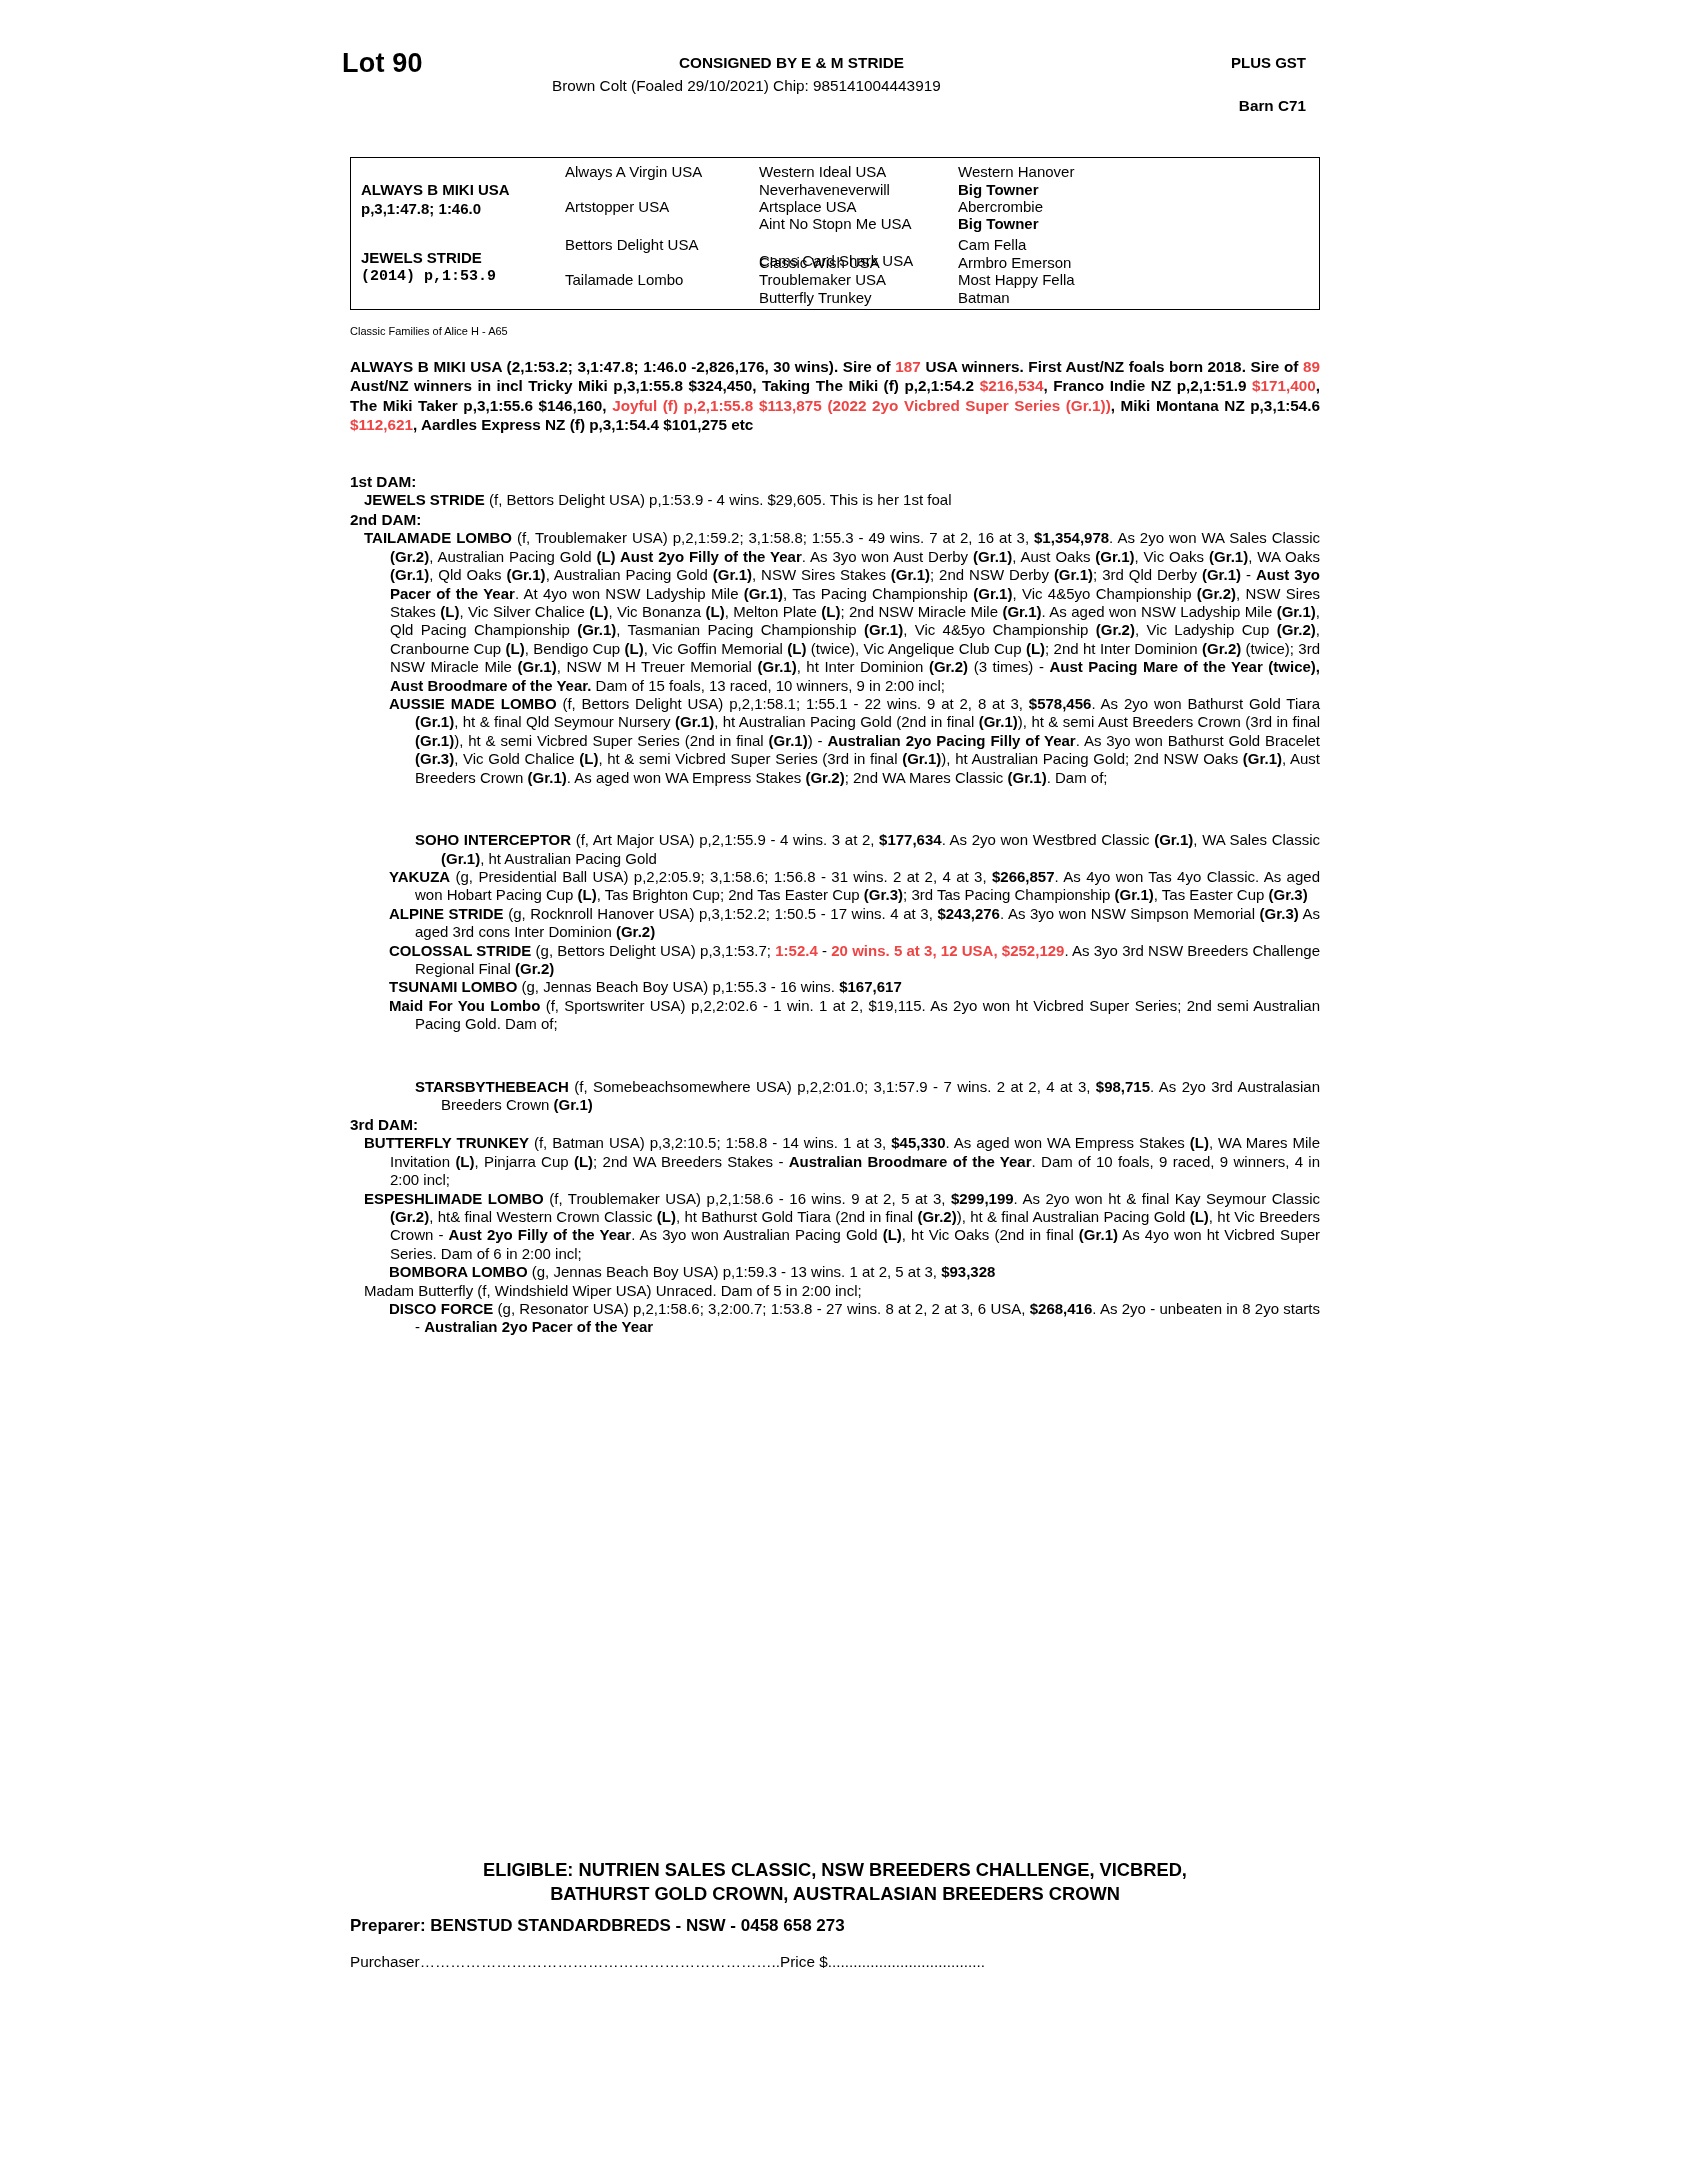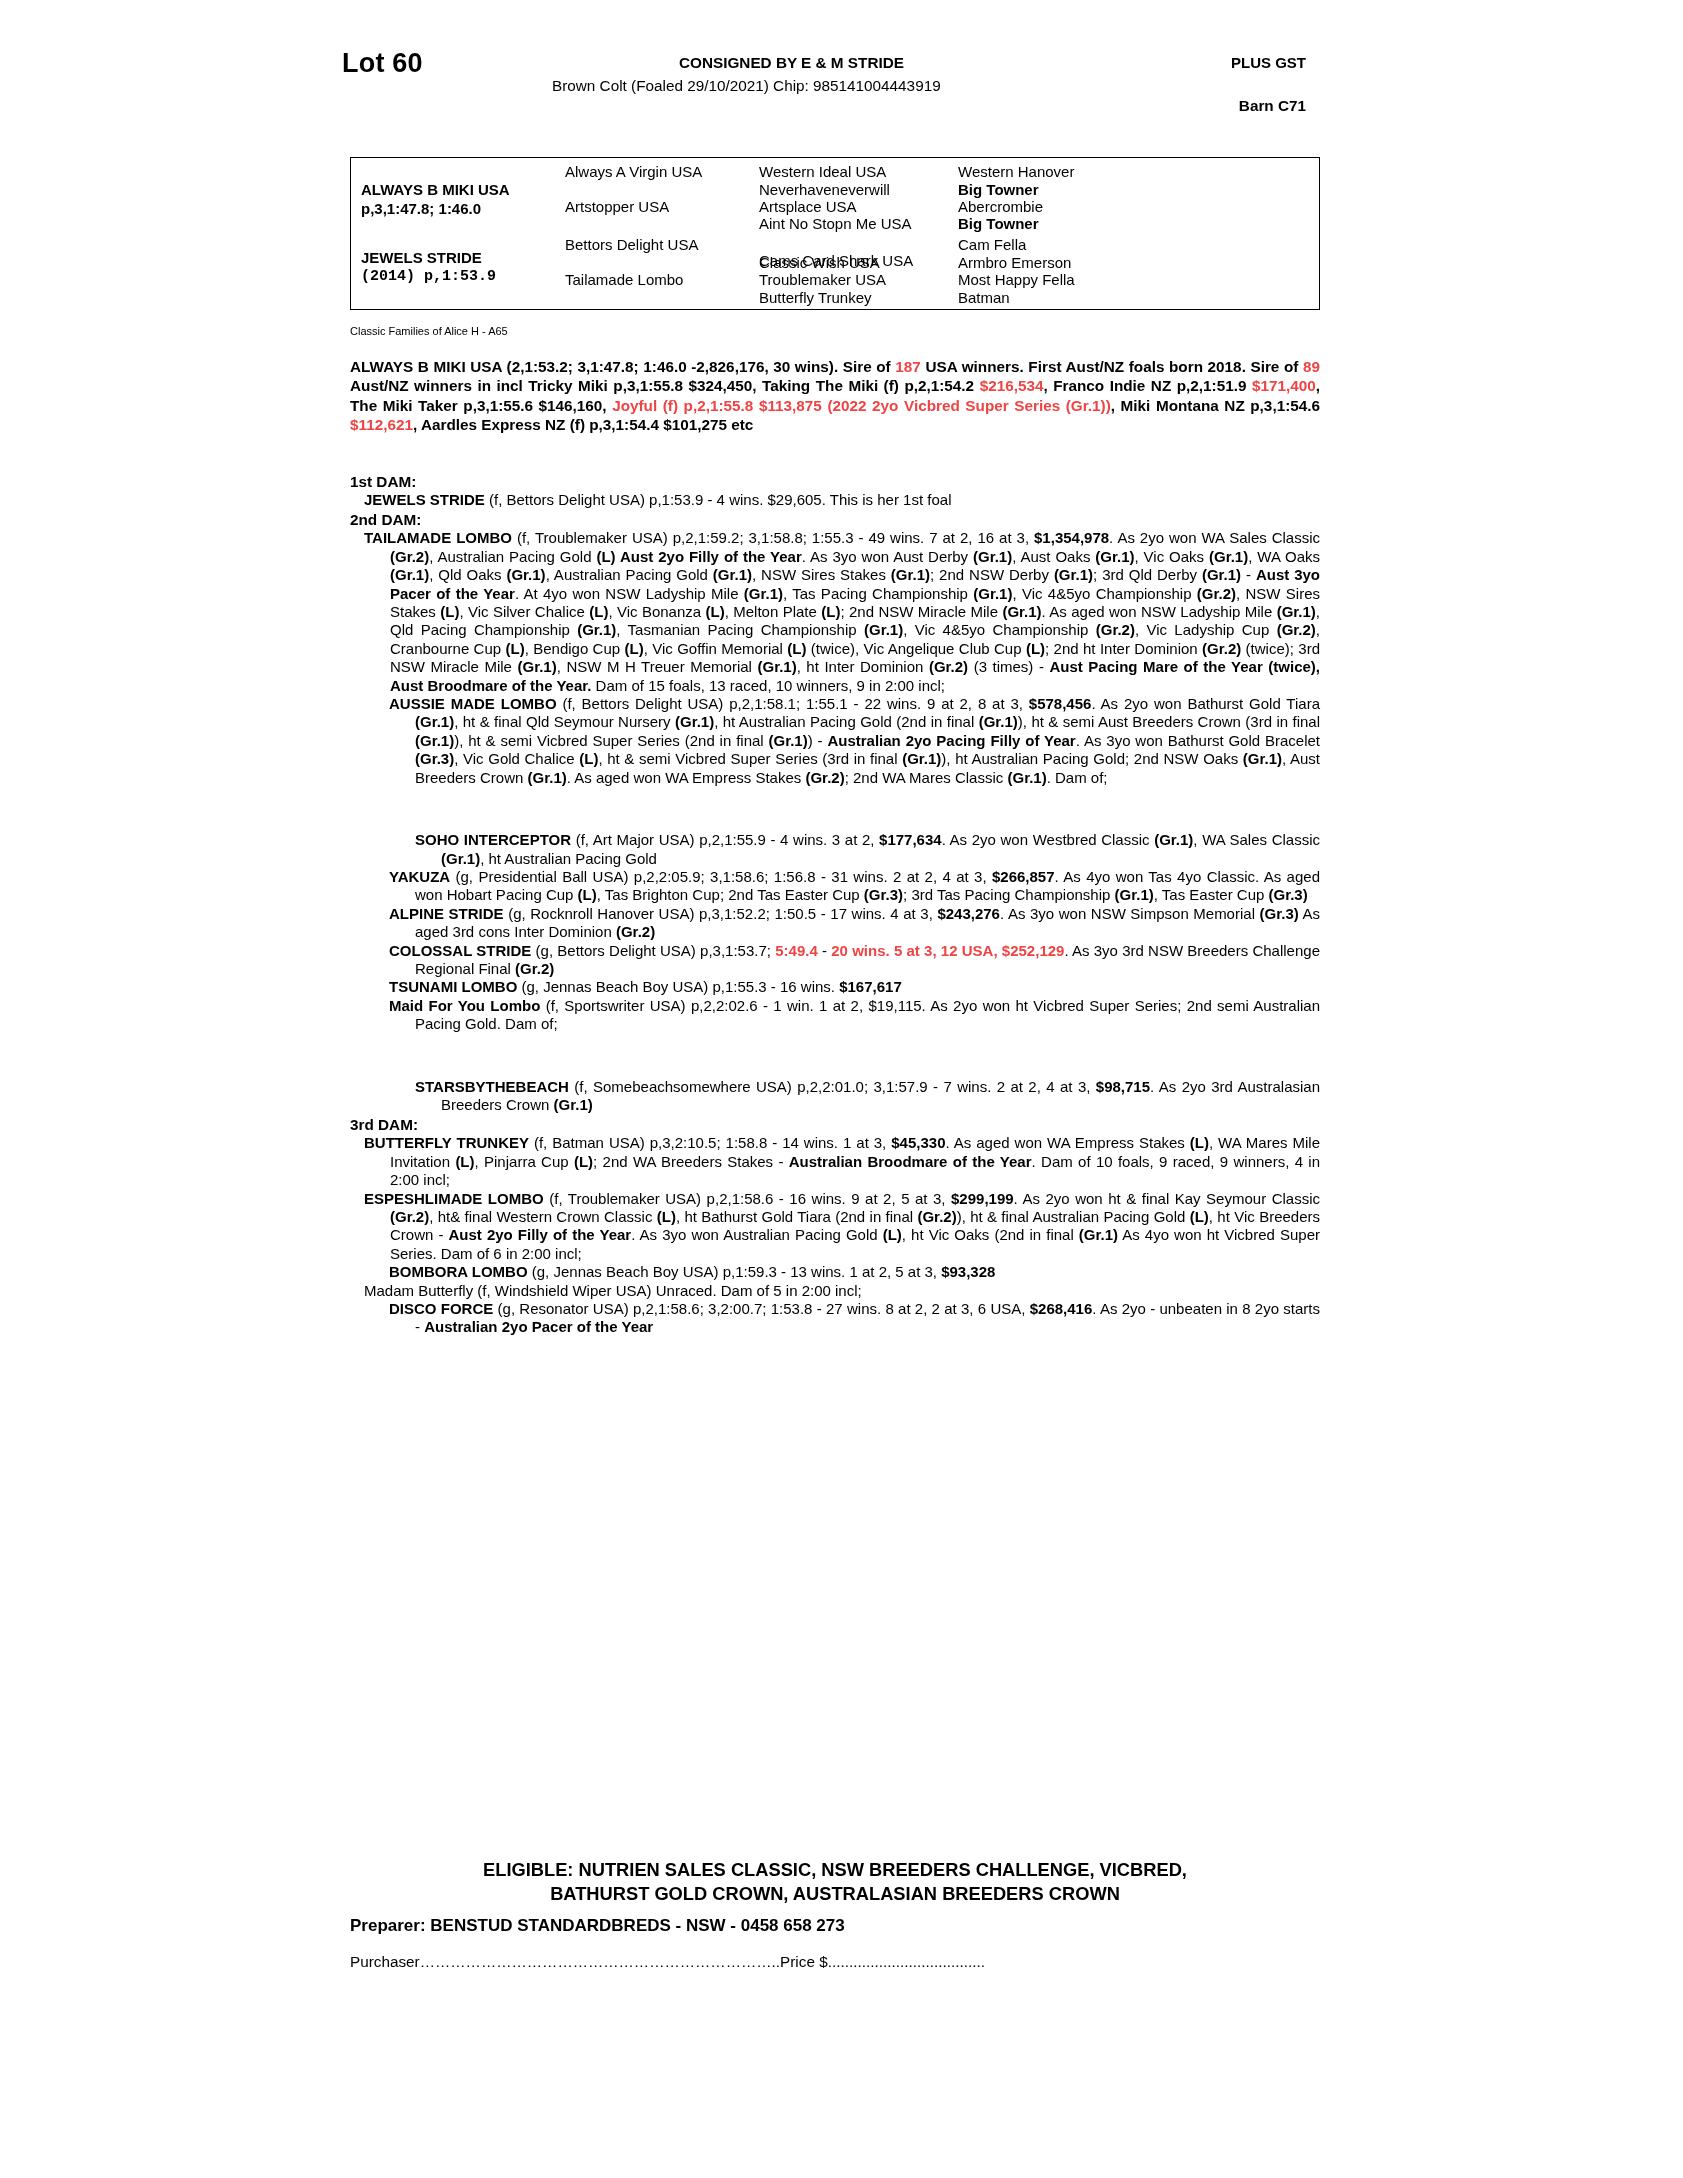--- a/index.html
+++ b/index.html
@@ -56,21 +56,21 @@
   .prep { position:absolute; left:8px; top:1876px; font-size:17px; font-weight:bold; }
   .purch { position:absolute; left:8px; top:1913px; width:970px; font-size:15.3px; }
 </style>
 </head>
 <body>
 
 <div class="page">
  <div class="sheet">
 
   <div class="hdr">
-    <div class="lot">Lot 60</div>
+    <div class="lot">Lot 90</div>
     <div class="consigned">CONSIGNED BY E &amp; M STRIDE</div>
     <div class="plusgst">PLUS GST</div>
     <div class="foaled">Brown Colt (Foaled 29/10/2021) Chip: 985141004443919</div>
     <div class="barn">Barn C71</div>
   </div>
 
   <div class="ped">
     <div class="cell b" style="left:10px; top:24px;">ALWAYS B MIKI USA</div>
     <div class="cell b" style="left:10px; top:43px;">p,3,1:47.8; 1:46.0</div>
     <div class="cell b" style="left:10px; top:92px;">JEWELS STRIDE</div>
@@ -114,21 +114,21 @@
     <p class="hang1"><b>TAILAMADE LOMBO</b> (f, Troublemaker USA) p,2,1:59.2; 3,1:58.8; 1:55.3 - 49 wins. 7 at 2, 16 at 3, <b>$1,354,978</b>. As 2yo won WA Sales Classic <b>(Gr.2)</b>, Australian Pacing Gold <b>(L) Aust 2yo Filly of the Year</b>. As 3yo won Aust Derby <b>(Gr.1)</b>, Aust Oaks <b>(Gr.1)</b>, Vic Oaks <b>(Gr.1)</b>, WA Oaks <b>(Gr.1)</b>, Qld Oaks <b>(Gr.1)</b>, Australian Pacing Gold <b>(Gr.1)</b>, NSW Sires Stakes <b>(Gr.1)</b>; 2nd NSW Derby <b>(Gr.1)</b>; 3rd Qld Derby <b>(Gr.1)</b> - <b>Aust 3yo Pacer of the Year</b>. At 4yo won NSW Ladyship Mile <b>(Gr.1)</b>, Tas Pacing Championship <b>(Gr.1)</b>, Vic 4&amp;5yo Championship <b>(Gr.2)</b>, NSW Sires Stakes <b>(L)</b>, Vic Silver Chalice <b>(L)</b>, Vic Bonanza <b>(L)</b>, Melton Plate <b>(L)</b>; 2nd NSW Miracle Mile <b>(Gr.1)</b>. As aged won NSW Ladyship Mile <b>(Gr.1)</b>, Qld Pacing Championship <b>(Gr.1)</b>, Tasmanian Pacing Championship <b>(Gr.1)</b>, Vic 4&amp;5yo Championship <b>(Gr.2)</b>, Vic Ladyship Cup <b>(Gr.2)</b>, Cranbourne Cup <b>(L)</b>, Bendigo Cup <b>(L)</b>, Vic Goffin Memorial <b>(L)</b> (twice), Vic Angelique Club Cup <b>(L)</b>; 2nd ht Inter Dominion <b>(Gr.2)</b> (twice); 3rd NSW Miracle Mile <b>(Gr.1)</b>, NSW M H Treuer Memorial <b>(Gr.1)</b>, ht Inter Dominion <b>(Gr.2)</b> (3 times) - <b>Aust Pacing Mare of the Year (twice), Aust Broodmare of the Year.</b> Dam of 15 foals, 13 raced, 10 winners, 9 in 2:00 incl;</p>
 
     <p class="hang2"><b>AUSSIE MADE LOMBO</b> (f, Bettors Delight USA) p,2,1:58.1; 1:55.1 - 22 wins. 9 at 2, 8 at 3, <b>$578,456</b>. As 2yo won Bathurst Gold Tiara <b>(Gr.1)</b>,  ht &amp; final Qld Seymour Nursery <b>(Gr.1)</b>, ht Australian Pacing Gold (2nd in final <b>(Gr.1)</b>), ht &amp; semi Aust Breeders Crown (3rd in final <b>(Gr.1)</b>), ht &amp; semi Vicbred Super Series (2nd in final <b>(Gr.1)</b>) - <b>Australian 2yo Pacing Filly of Year</b>. As 3yo won Bathurst Gold Bracelet <b>(Gr.3)</b>, Vic Gold Chalice <b>(L)</b>, ht &amp; semi Vicbred Super Series (3rd in final <b>(Gr.1)</b>), ht Australian Pacing Gold; 2nd NSW Oaks <b>(Gr.1)</b>, Aust Breeders Crown <b>(Gr.1)</b>. As aged won WA Empress Stakes <b>(Gr.2)</b>; 2nd WA Mares Classic <b>(Gr.1)</b>. Dam of;</p>
 
     <p class="hang3"><b>SOHO INTERCEPTOR</b> (f, Art Major USA) p,2,1:55.9 - 4 wins. 3 at 2, <b>$177,634</b>. As 2yo won Westbred Classic <b>(Gr.1)</b>, WA Sales Classic <b>(Gr.1)</b>, ht Australian Pacing Gold</p>
 
     <p class="hang2"><b>YAKUZA</b> (g, Presidential Ball USA) p,2,2:05.9; 3,1:58.6; 1:56.8 - 31 wins. 2 at 2, 4 at 3, <b>$266,857</b>. As 4yo won Tas 4yo Classic. As aged won Hobart Pacing Cup <b>(L)</b>, Tas Brighton Cup; 2nd Tas Easter Cup <b>(Gr.3)</b>; 3rd Tas Pacing Championship <b>(Gr.1)</b>, Tas Easter Cup <b>(Gr.3)</b></p>
 
     <p class="hang2"><b>ALPINE STRIDE</b> (g, Rocknroll Hanover USA) p,3,1:52.2; 1:50.5 - 17 wins. 4 at 3, <b>$243,276</b>. As 3yo won NSW Simpson Memorial <b>(Gr.3)</b> As aged 3rd cons Inter Dominion <b>(Gr.2)</b></p>
 
-    <p class="hang2"><b>COLOSSAL STRIDE</b> (g, Bettors Delight USA) p,3,1:53.7; <b class="red">5:49.4</b> - <b class="red">20 wins. 5 at 3, 12 USA, $252,129</b>. As 3yo 3rd NSW Breeders Challenge Regional Final <b>(Gr.2)</b></p>
+    <p class="hang2"><b>COLOSSAL STRIDE</b> (g, Bettors Delight USA) p,3,1:53.7; <b class="red">1:52.4</b> - <b class="red">20 wins. 5 at 3, 12 USA, $252,129</b>. As 3yo 3rd NSW Breeders Challenge Regional Final <b>(Gr.2)</b></p>
 
     <p class="hang2"><b>TSUNAMI LOMBO</b> (g, Jennas Beach Boy USA) p,1:55.3 - 16 wins. <b>$167,617</b></p>
 
     <p class="hang2"><b>Maid For You Lombo</b> (f, Sportswriter USA) p,2,2:02.6 - 1 win. 1 at 2, $19,115. As 2yo won ht Vicbred Super Series; 2nd semi Australian Pacing Gold. Dam of;</p>
 
     <p class="hang3"><b>STARSBYTHEBEACH</b> (f, Somebeachsomewhere USA) p,2,2:01.0; 3,1:57.9 - 7 wins. 2 at 2, 4 at 3, <b>$98,715</b>. As 2yo 3rd Australasian Breeders Crown <b>(Gr.1)</b></p>
 
     <div class="damhdr">3rd DAM:</div>
 
     <p class="hang1"><b>BUTTERFLY TRUNKEY</b> (f, Batman USA) p,3,2:10.5; 1:58.8 - 14 wins. 1 at 3, <b>$45,330</b>. As aged won WA Empress Stakes <b>(L)</b>, WA Mares Mile Invitation <b>(L)</b>, Pinjarra Cup <b>(L)</b>; 2nd WA Breeders Stakes - <b>Australian Broodmare of the Year</b>. Dam of 10 foals, 9 raced, 9 winners, 4 in 2:00 incl;</p>

